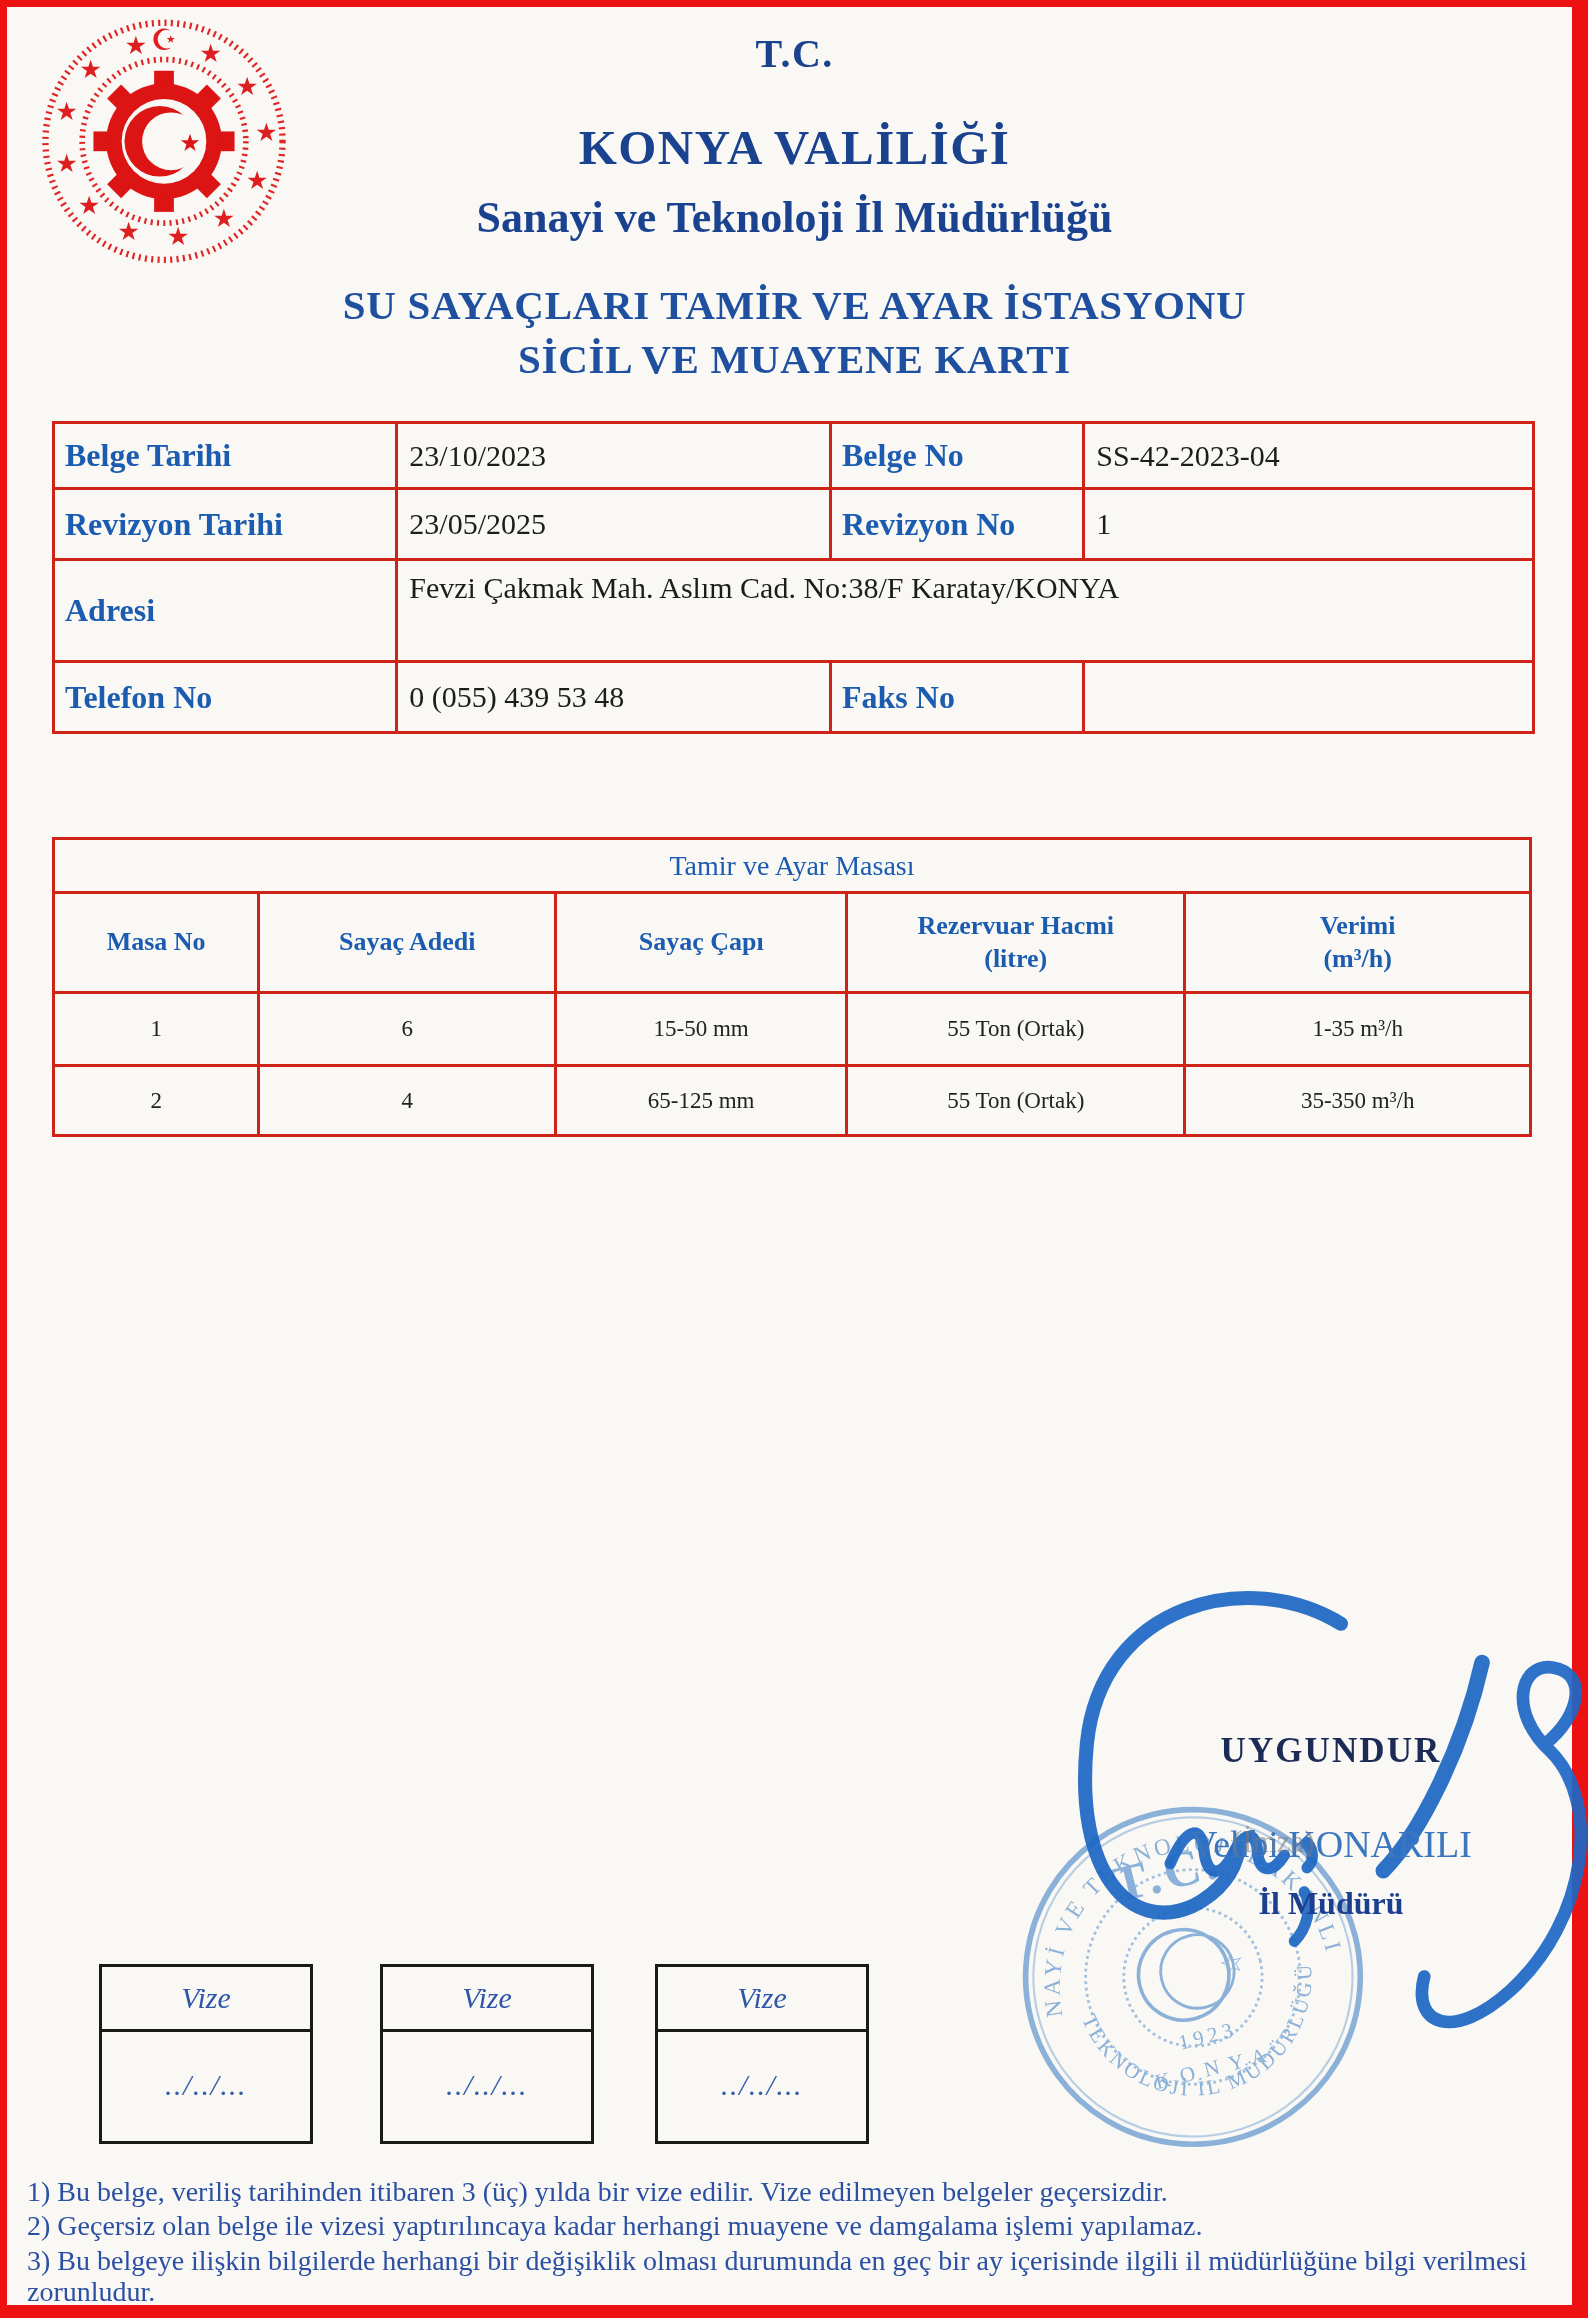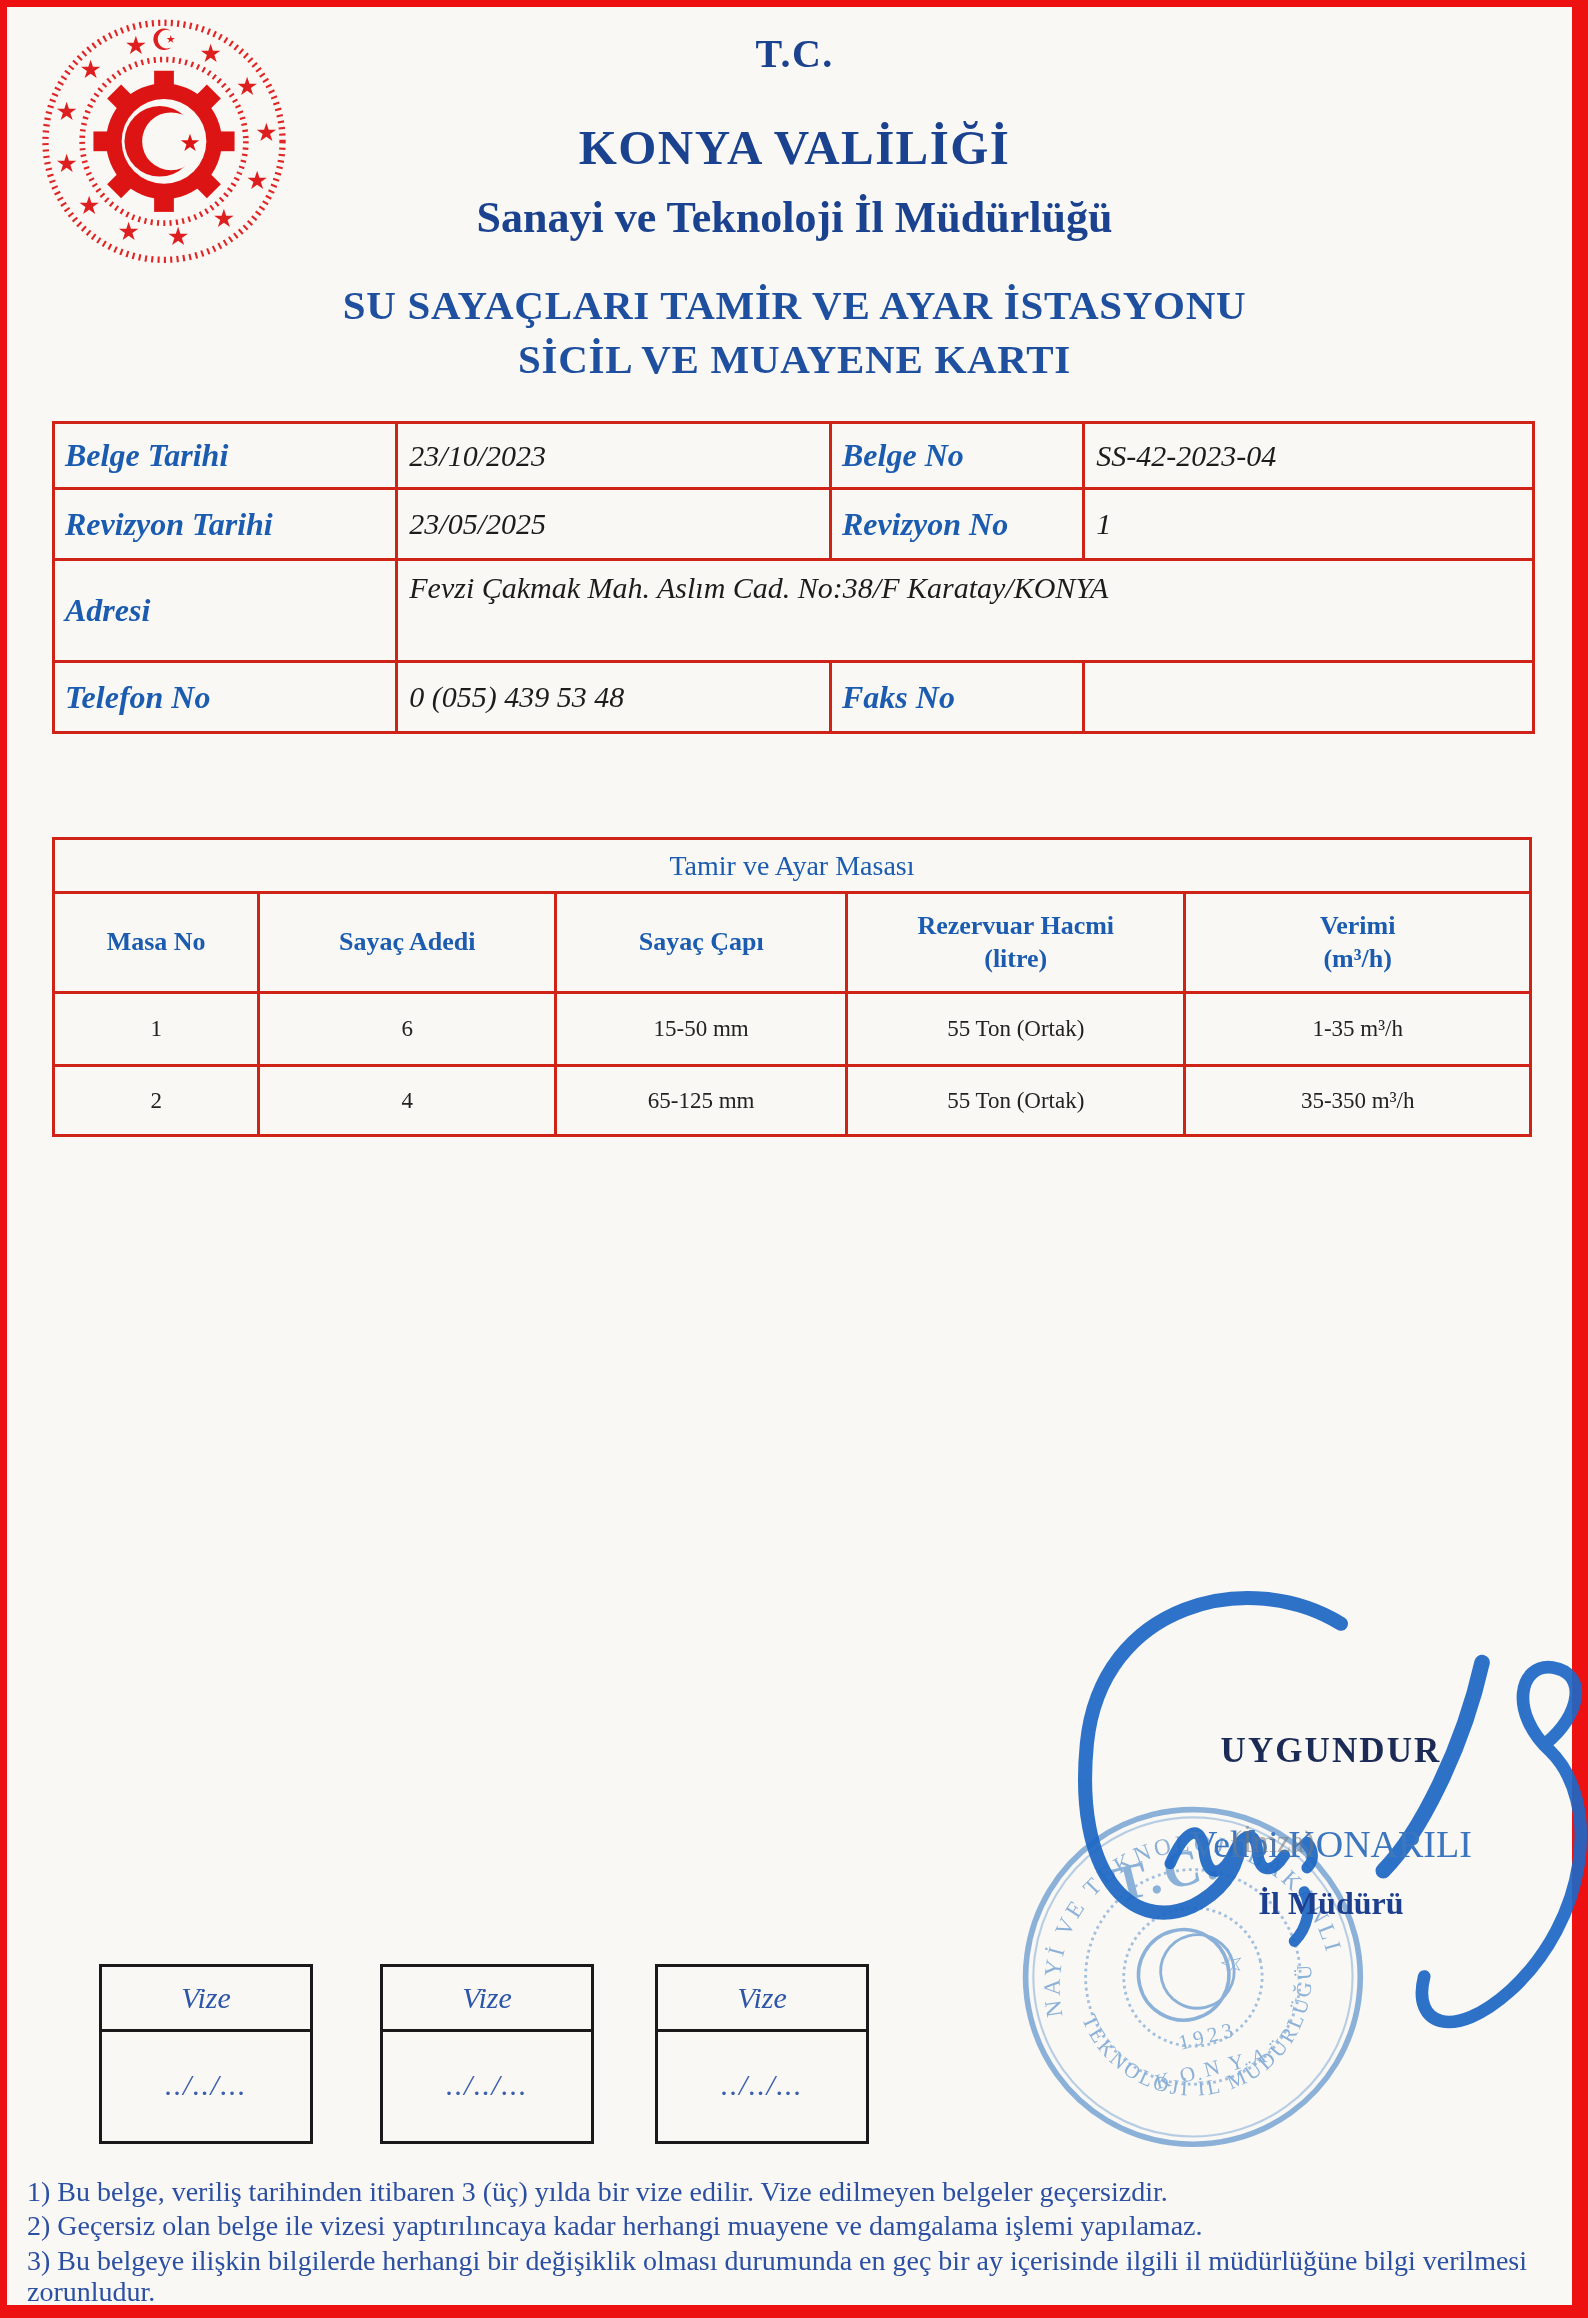--- a/index.html
+++ b/index.html
@@ -20,21 +20,21 @@
   .hdr{position:absolute;left:0;width:1589px;text-align:center;color:#1a428f;font-weight:bold;}
   .hdr-tc{top:30px;font-size:40px;letter-spacing:1.4px;}
   .hdr-l1{top:119px;font-size:49px;letter-spacing:1.4px;}
   .hdr-l2{top:192px;font-size:44px;}
   .title{position:absolute;left:0;width:1589px;text-align:center;color:#1f4f9f;font-weight:bold;letter-spacing:0.7px;}
   .title-1{top:281px;font-size:41px;}
   .title-2{top:335px;font-size:41px;}
   
   table{border-collapse:collapse;table-layout:fixed;}
   .info-table{position:absolute;left:52px;top:421px;width:1480px;}
-  .info-table td{border:3.5px solid #cf2318;vertical-align:middle;overflow:hidden;font-style:italic;}
+  .info-table td{border:3.5px solid #cf2318;vertical-align:middle;overflow:hidden;}
   .lbl{color:#1b5cb0;font-weight:bold;font-size:32px;padding-left:10px;}
   .val{color:#1c1c1c;font-size:30px;padding-left:11.3px;}
   .masa-table{position:absolute;left:52px;top:837px;width:1480px;}
   .masa-table td{border:3.5px solid #cf2318;text-align:center;vertical-align:middle;}
   .masa-title{color:#1b5cb0;font-weight:normal;font-size:28px;}
   .masa-h{color:#1b5cb0;font-weight:bold;font-size:26px;line-height:1.25;}
   .masa-d{color:#222;font-size:23px;}
   
   .statement{
     position:absolute;left:27px;top:1456px;width:1525px;

